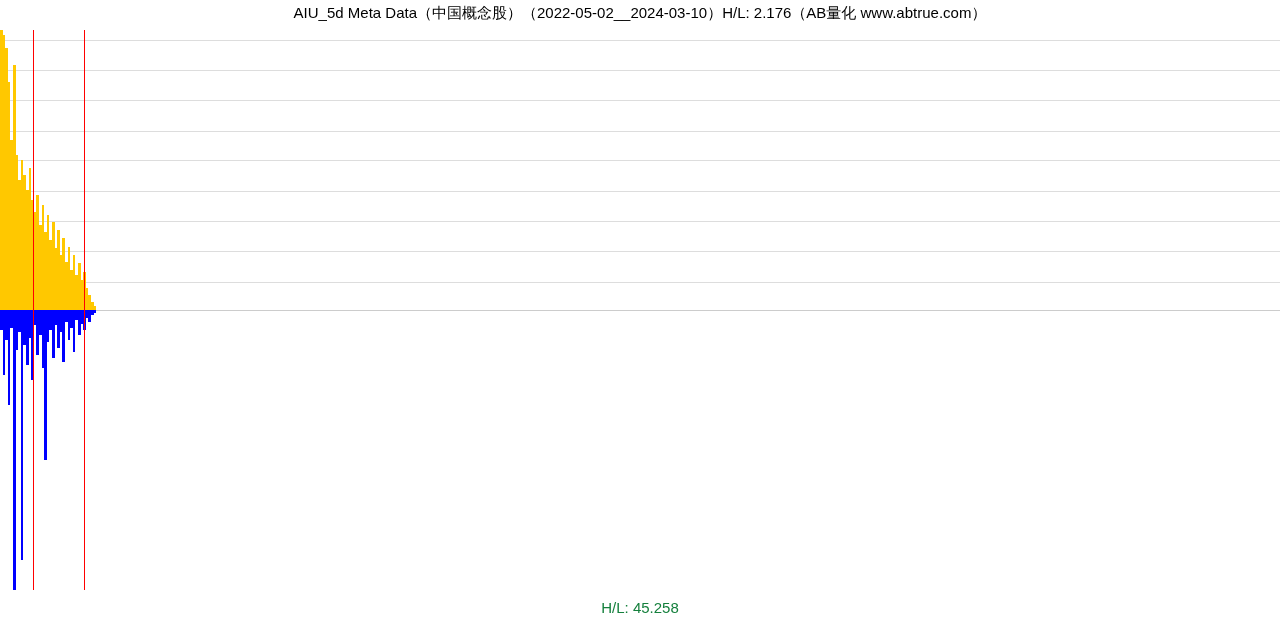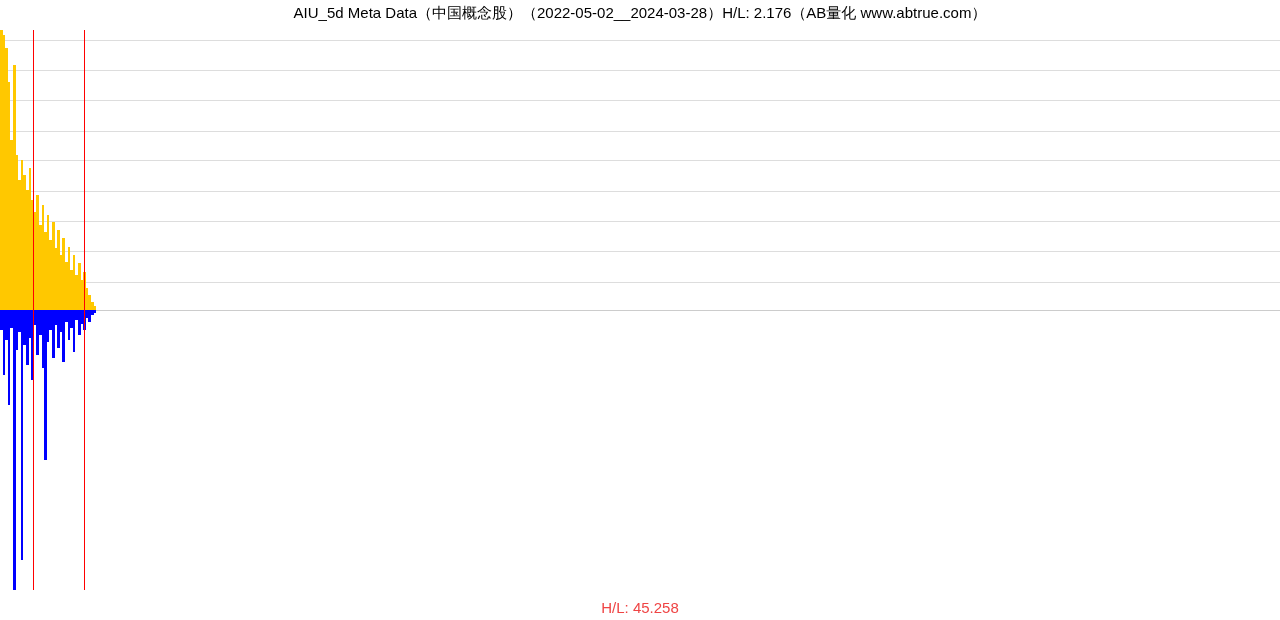--- a/index.html
+++ b/index.html
@@ -61,27 +61,27 @@
       width: 1px;
       height: 100%;
       background: #ff0000;
     }
     .footer {
       position: absolute;
       bottom: 4px;
       width: 100%;
       text-align: center;
       font-size: 15px;
-      color: #ef4444;
+      color: #15803d;
     }
   </style>
 </head>
 <body>
 
-<div class="title">AIU_5d Meta Data（中国概念股）（2022-05-02__2024-03-28）H/L: 2.176（AB量化  www.abtrue.com）</div>
+<div class="title">AIU_5d Meta Data（中国概念股）（2022-05-02__2024-03-10）H/L: 2.176（AB量化  www.abtrue.com）</div>
 
 <div class="chart-area">
   <div class="baseline" style="top:50%"></div>
   <div class="grid-line" style="top: 1.7%;"></div>
     <div class="grid-line" style="top: 7.2%;"></div>
     <div class="grid-line" style="top: 12.5%;"></div>
     <div class="grid-line" style="top: 18%;"></div>
     <div class="grid-line" style="top: 23.3%;"></div>
     <div class="grid-line" style="top: 28.8%;"></div>
     <div class="grid-line" style="top: 34.1%;"></div>

